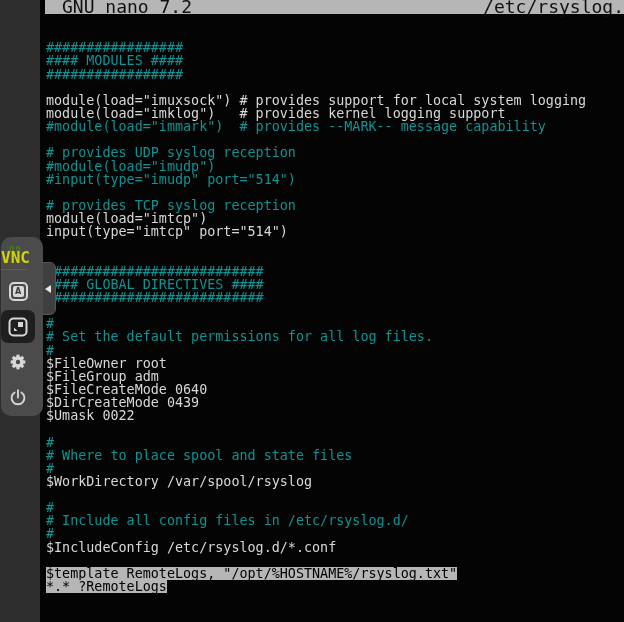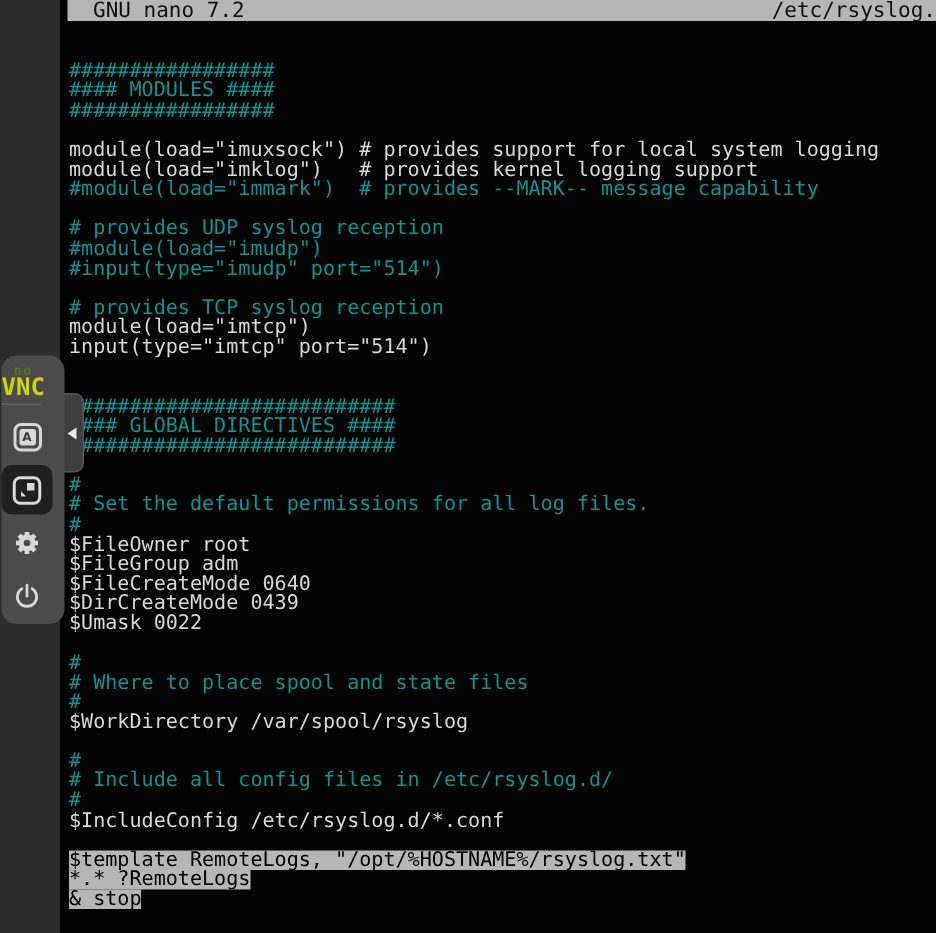--- a/index.html
+++ b/index.html
@@ -26,21 +26,21 @@
   .pbtn.active{background:#1f1f1f;}
 
   
   .kbd-outer{width:19px;height:19px;border:2px solid #d8d8d8;border-radius:5px;display:flex;align-items:center;justify-content:center;}
   .kbd-inner{width:11px;height:11px;background:#d8d8d8;border-radius:2px;display:flex;align-items:center;justify-content:center;
              font-size:8px;font-weight:bold;color:#3a3a3a;font-family:"DejaVu Sans",sans-serif;}
 
   
   .terminal{position:absolute;left:40px;top:0;width:584px;height:622px;background:#040404;}
   .titlebar{margin-left:5px;height:14px;background:#b6b6b6;color:#101010;display:flex;
-            justify-content:space-between;align-items:center;font-size:14px;line-height:14px;}
+            justify-content:space-between;align-items:center;font-size:18px;line-height:14px;}
   .titlebar .app{padding-left:17px;white-space:pre;}
   .titlebar .file{padding-right:0;white-space:pre;}
   .screen{padding:1px 0 0 6px;font-size:13.4px;line-height:13.15px;}
   .line{white-space:pre;height:13.15px;}
   .line span{display:inline-block;height:13.15px;}
   .comment{color:#0d9494;}
   .plain{color:#d8d8d8;}
   .blank{color:#d8d8d8;}
   .selected{background:#b6b6b6;color:#000000;}
 </style>
@@ -140,17 +140,16 @@
         <div class="line"><span class="comment">#</span></div>
         <div class="line"><span class="plain">$WorkDirectory /var/spool/rsyslog</span></div>
         <div class="line"><span class="blank">&nbsp;</span></div>
         <div class="line"><span class="comment">#</span></div>
         <div class="line"><span class="comment"># Include all config files in /etc/rsyslog.d/</span></div>
         <div class="line"><span class="comment">#</span></div>
         <div class="line"><span class="plain">$IncludeConfig /etc/rsyslog.d/*.conf</span></div>
         <div class="line"><span class="blank">&nbsp;</span></div>
         <div class="line"><span class="selected">$template RemoteLogs, "/opt/%HOSTNAME%/rsyslog.txt"</span></div>
         <div class="line"><span class="selected">*.* ?RemoteLogs</span></div>
-        <div class="line"><span class="selected">&amp; stop</span></div>
       </div>
   </div>
 
 </div>
 
 </body></html>

